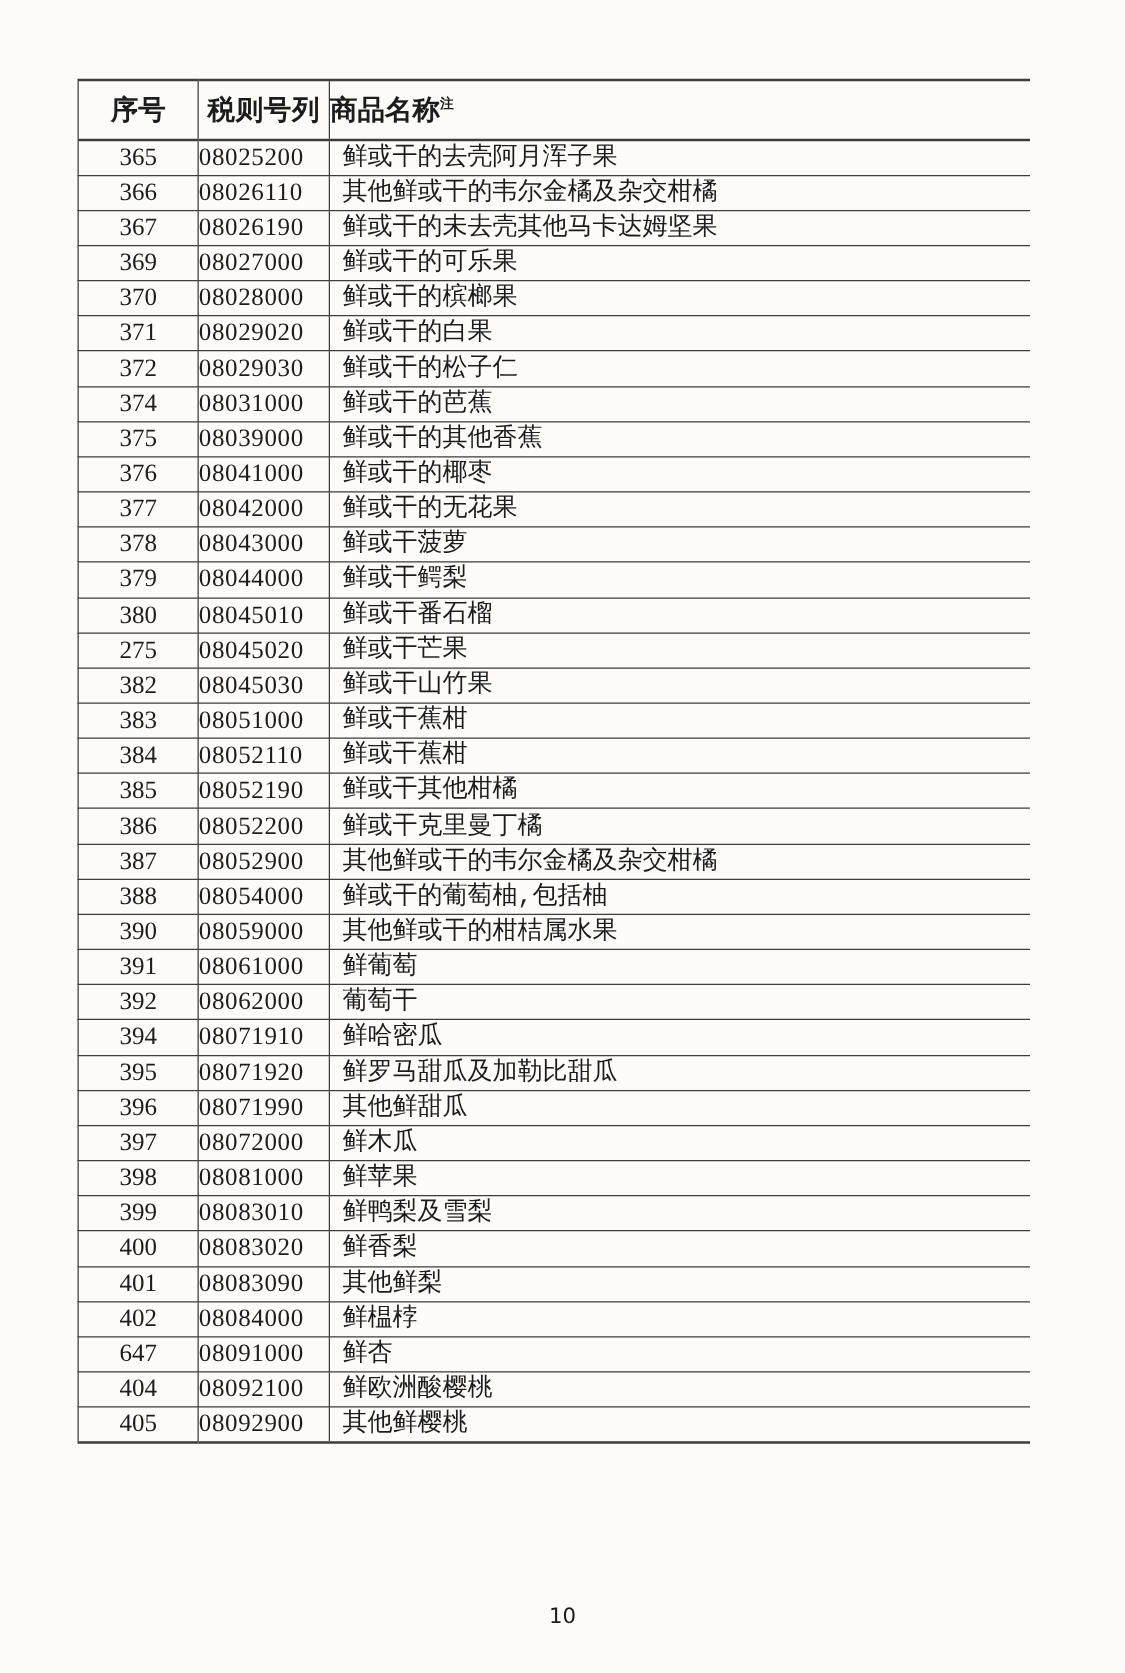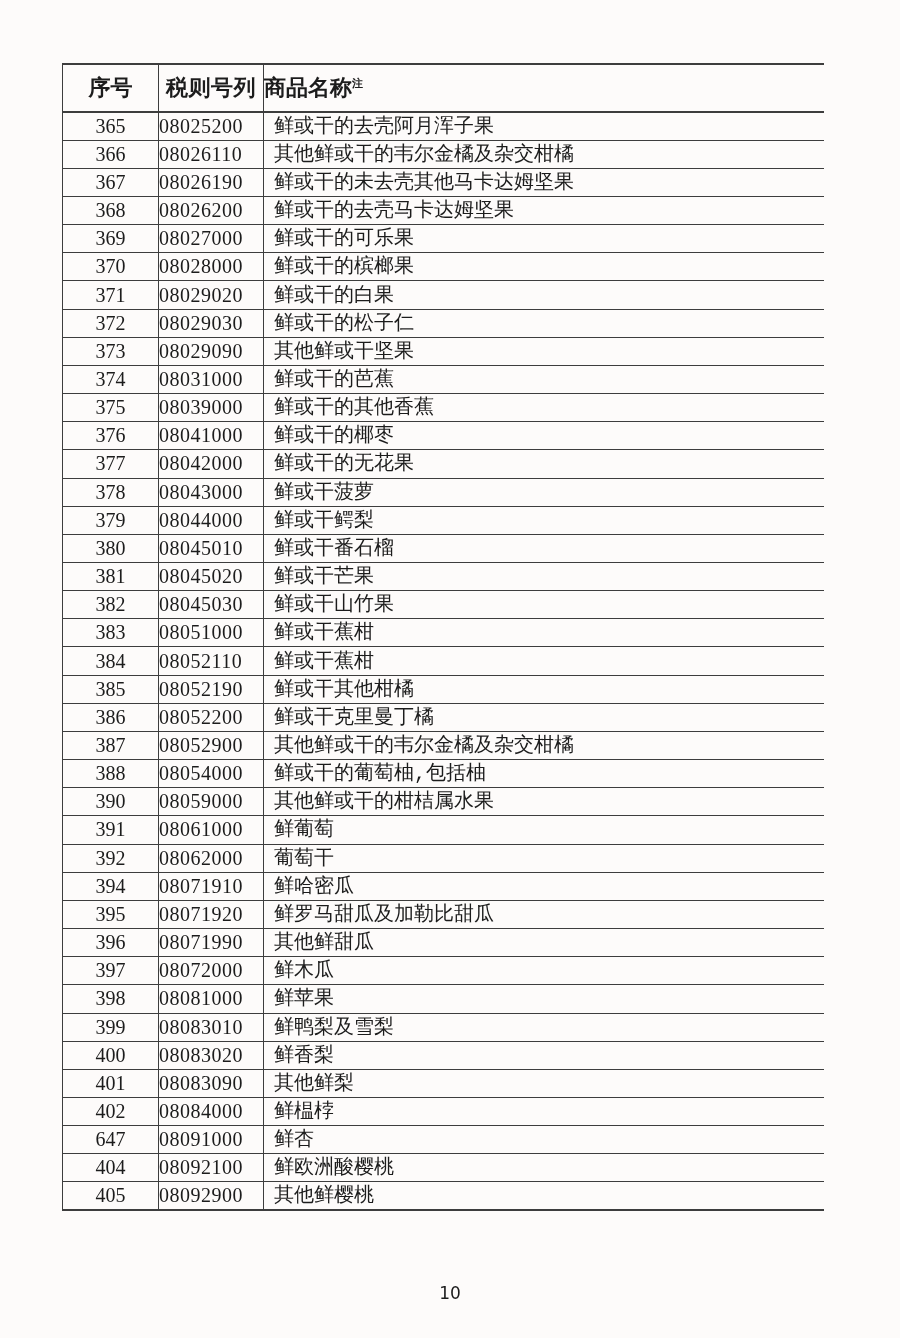--- a/index.html
+++ b/index.html
@@ -104,50 +104,40 @@
           <td class="col-seq">366</td>
           <td class="col-code">08026110</td>
           <td class="col-name">其他鲜或干的韦尔金橘及杂交柑橘</td>
         </tr>
         <tr>
           <td class="col-seq">367</td>
           <td class="col-code">08026190</td>
           <td class="col-name">鲜或干的未去壳其他马卡达姆坚果</td>
         </tr>
         <tr>
-          <td class="col-seq">368</td>
-          <td class="col-code">08026200</td>
-          <td class="col-name">鲜或干的去壳马卡达姆坚果</td>
-        </tr>
-        <tr>
           <td class="col-seq">369</td>
           <td class="col-code">08027000</td>
           <td class="col-name">鲜或干的可乐果</td>
         </tr>
         <tr>
           <td class="col-seq">370</td>
           <td class="col-code">08028000</td>
           <td class="col-name">鲜或干的槟榔果</td>
         </tr>
         <tr>
           <td class="col-seq">371</td>
           <td class="col-code">08029020</td>
           <td class="col-name">鲜或干的白果</td>
         </tr>
         <tr>
           <td class="col-seq">372</td>
           <td class="col-code">08029030</td>
           <td class="col-name">鲜或干的松子仁</td>
         </tr>
         <tr>
-          <td class="col-seq">373</td>
-          <td class="col-code">08029090</td>
-          <td class="col-name">其他鲜或干坚果</td>
-        </tr>
-        <tr>
           <td class="col-seq">374</td>
           <td class="col-code">08031000</td>
           <td class="col-name">鲜或干的芭蕉</td>
         </tr>
         <tr>
           <td class="col-seq">375</td>
           <td class="col-code">08039000</td>
           <td class="col-name">鲜或干的其他香蕉</td>
         </tr>
         <tr>
@@ -169,21 +159,21 @@
           <td class="col-seq">379</td>
           <td class="col-code">08044000</td>
           <td class="col-name">鲜或干鳄梨</td>
         </tr>
         <tr>
           <td class="col-seq">380</td>
           <td class="col-code">08045010</td>
           <td class="col-name">鲜或干番石榴</td>
         </tr>
         <tr>
-          <td class="col-seq">381</td>
+          <td class="col-seq">275</td>
           <td class="col-code">08045020</td>
           <td class="col-name">鲜或干芒果</td>
         </tr>
         <tr>
           <td class="col-seq">382</td>
           <td class="col-code">08045030</td>
           <td class="col-name">鲜或干山竹果</td>
         </tr>
         <tr>
           <td class="col-seq">383</td>

